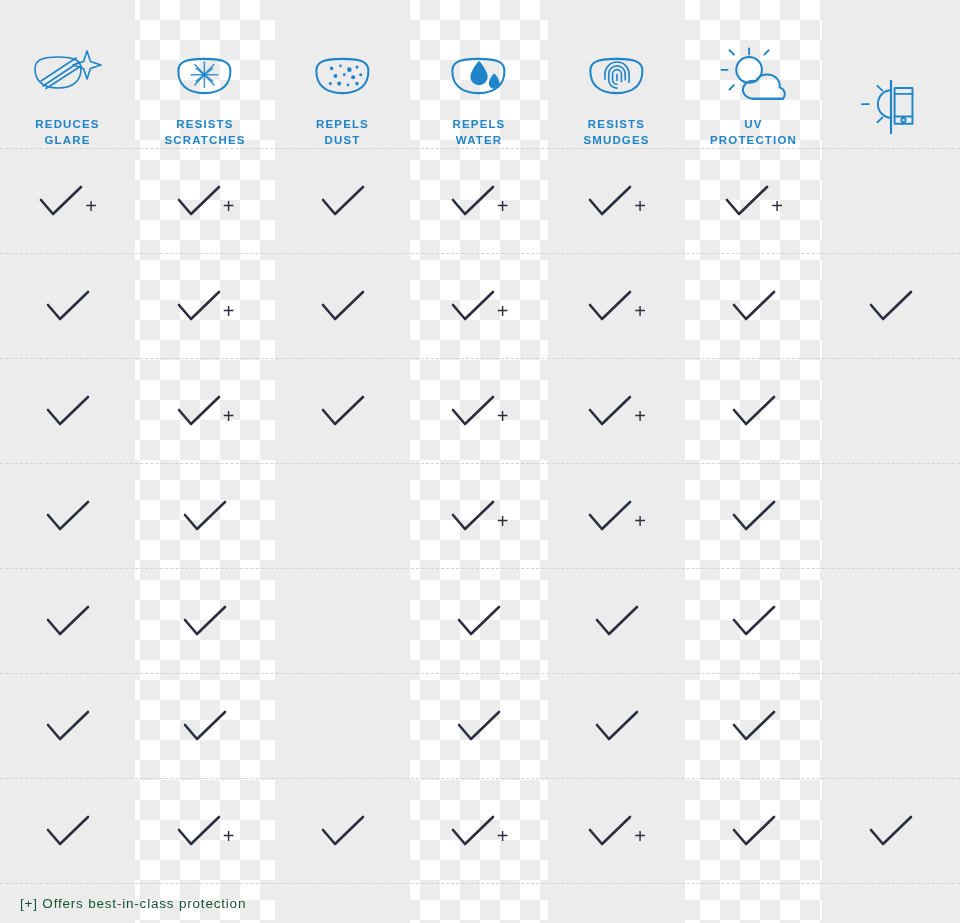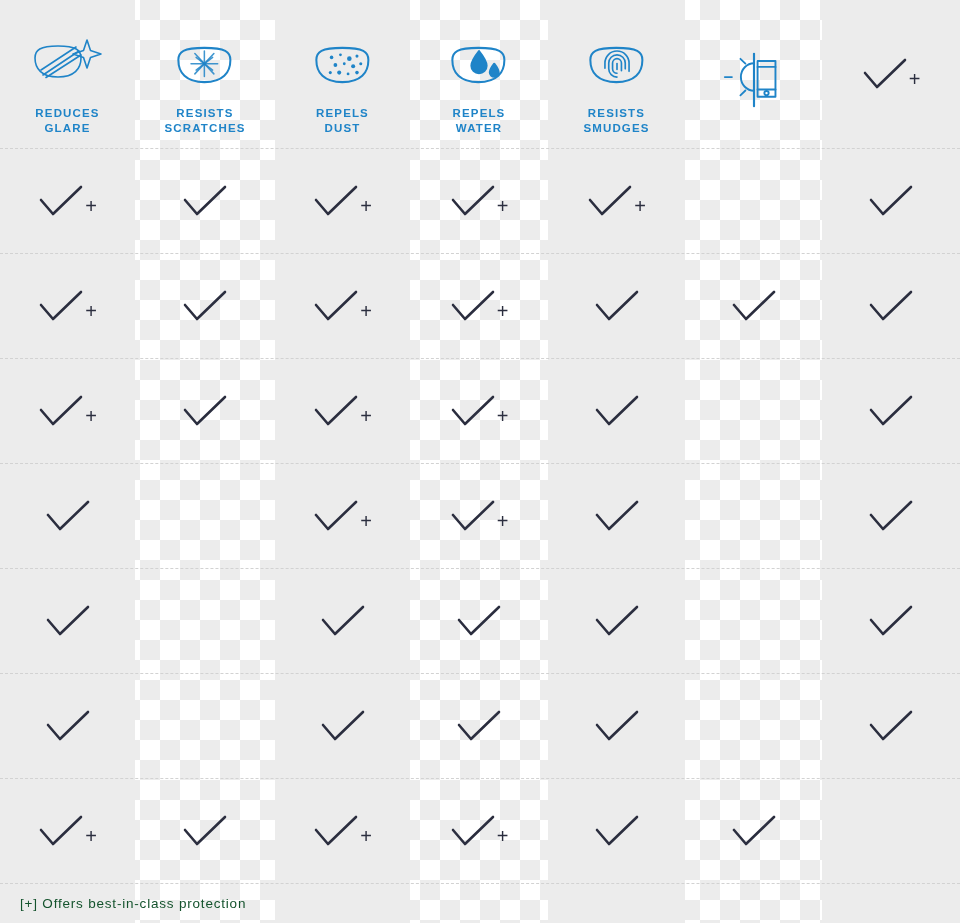--- a/index.html
+++ b/index.html
@@ -25,21 +25,21 @@
   .cb5{left:548px;width:137px;}
   .cb7{left:822px;width:138px;}
 
   .cell{
     position:relative;z-index:2;
     display:flex;flex-direction:column;
     align-items:center;justify-content:center;
   }
   .hcell{
     padding-top:6px;
-    justify-content:center;
+    justify-content:flex-end;
   }
   .hicon{
     height:62px;display:flex;align-items:center;justify-content:center;
     margin-top:16px;margin-bottom:10px;
   }
   .hlabel{
     color:#1f84c8;
     font-size:11.5px;
     font-weight:bold;
     letter-spacing:1.15px;
@@ -152,20 +152,36 @@
           <path d="M26 24.5 C24.1 24.5 22.5 22.9 22.5 21 L22.5 16.5 C22.5 14.6 24.1 13 26 13 C27.9 13 29.5 14.6 29.5 16.5 L29.5 22.5" stroke-width="1.3"></path>
           <path d="M26 21.5 L26 16.8" stroke-width="1.3"></path>
           <path d="M16.5 20.5 L16.5 16.5 C16.5 11.2 20.7 7 26 7 C31.3 7 35.5 11.2 35.5 16.5 L35.5 23" stroke-width="1.3"></path>
         </svg>
       </div>
       <div class="hlabel">RESISTS
 SMUDGES</div>
     </div>
     <div class="cell hcell">
       <div class="hicon">
+        <svg width="76" height="62" viewBox="0 0 62 50" fill="none" stroke="#1f84c8" stroke-width="1.6" stroke-linecap="round" stroke-linejoin="round">
+          <circle cx="27" cy="20" r="10.5"></circle>
+          <path d="M27 2.5 L27 7.5" stroke-width="1.5"></path>
+          <path d="M9.5 20 L4.5 20" stroke-width="1.5"></path>
+          <path d="M14.6 7.6 L11 4" stroke-width="1.5"></path>
+          <path d="M39.4 7.6 L43 4" stroke-width="1.5"></path>
+          <path d="M14.6 32.4 L11 36" stroke-width="1.5"></path>
+          <path d="M30 43.5 C25.6 43.5 22 40.2 22 36.2 C22 32.2 25.6 28.9 30 28.9 C30.9 28.9 31.7 29 32.5 29.3 C34.1 26 37.7 23.7 41.9 23.7 C47.5 23.7 52 27.9 52 33.1 C52 33.5 52 33.9 51.9 34.3 C54.4 35.2 56.1 37.4 56.1 39.9 C56.1 41.3 55.6 42.5 54.7 43.5 Z"></path>
+          <path d="M54.7 43.5 L30 43.5"></path>
+        </svg>
+      </div>
+      <div class="hlabel">UV
+PROTECTION</div>
+    </div>
+    <div class="cell hcell">
+      <div class="hicon">
         <svg width="72" height="62" viewBox="0 0 60 52" fill="none" stroke="#1f84c8" stroke-width="1.6" stroke-linecap="round" stroke-linejoin="round">
           <path d="M30 4 L30 48" stroke-width="1.8"></path>
           <path d="M30 12 C24 12 19 17 19 23.5 C19 30 24 35 30 35"></path>
           <path d="M22.8 12.3 L18.6 8.2" stroke-width="1.5"></path>
           <path d="M11.5 23.5 L5.5 23.5" stroke-width="1.5"></path>
           <path d="M22.8 34.8 L18.6 38.9" stroke-width="1.5"></path>
           <path d="M30 8 L30 4" stroke-width="1.5"></path>
           <path d="M33 10 L48 10 L48 40 L33 40 Z"></path>
           <path d="M33 15 L48 15"></path>
           <path d="M33 34 L48 34"></path>

